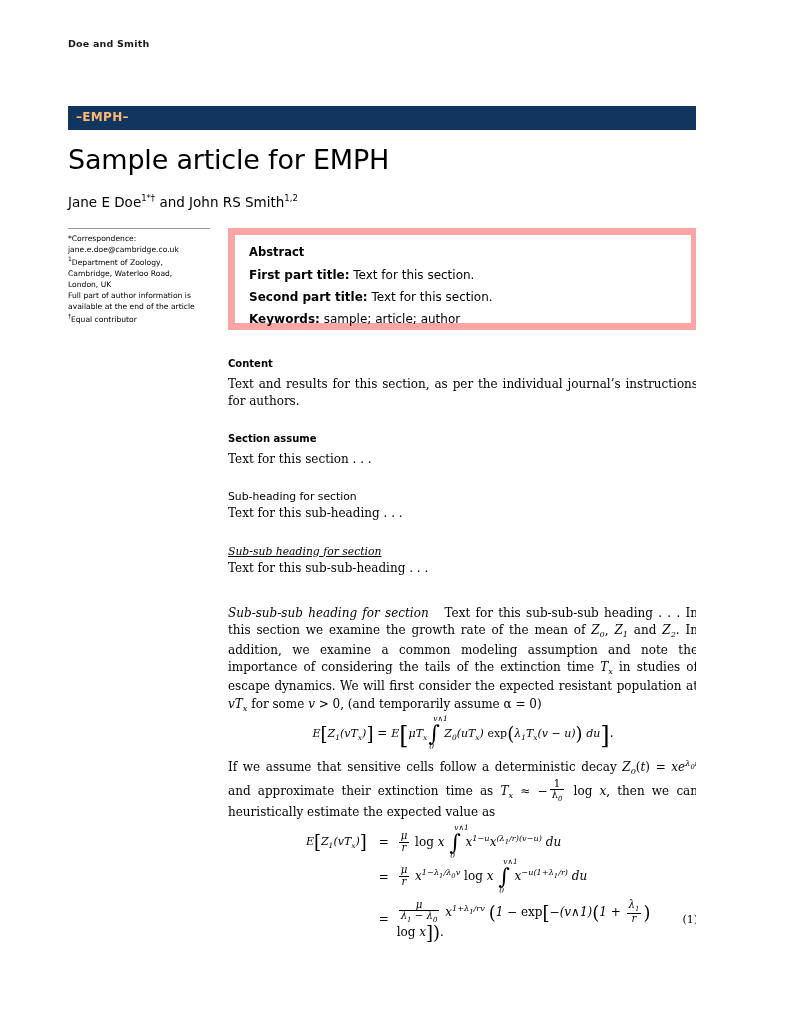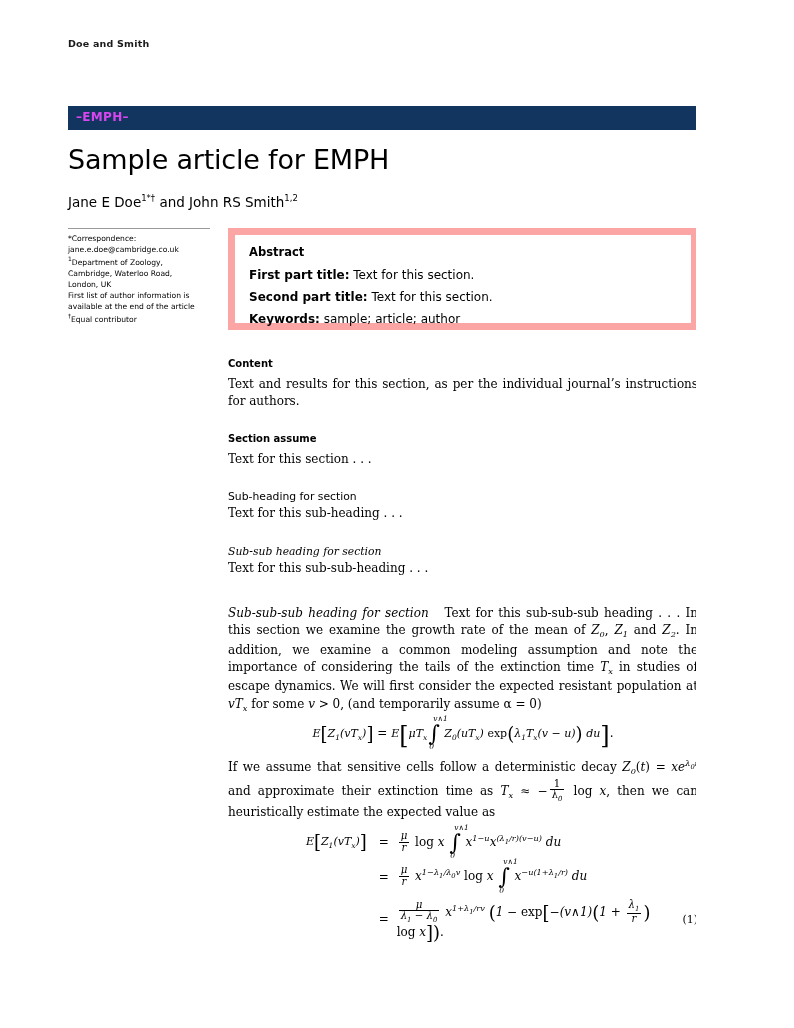--- a/index.html
+++ b/index.html
@@ -36,21 +36,21 @@
     height: 24px;
     background: #11355e;
   }
   .journal-bar-label {
     position: absolute;
     left: 8px;
     top: 4px;
     font-family: "DejaVu Sans", sans-serif;
     font-size: 12px;
     font-weight: bold;
-    color: #d946ef;
+    color: #fdba74;
     letter-spacing: 0.3px;
   }
   .article-title {
     position: absolute;
     left: 68px;
     top: 144px;
     width: 640px;
     font-family: "DejaVu Sans", sans-serif;
     font-size: 27px;
     font-weight: normal;
@@ -138,20 +138,21 @@
     font-size: 10.8px;
     font-weight: normal;
     margin: 0 0 2px 0;
   }
   h4.subsubsec {
     font-family: "DejaVu Serif", serif;
     font-style: italic;
     font-size: 10.8px;
     font-weight: normal;
     margin: 0 0 2px 0;
+    text-decoration: underline;
   }
   p.body {
     font-family: "DejaVu Serif", serif;
     font-size: 12px;
     line-height: 1.45;
     text-align: justify;
     margin: 0 0 10px 0;
   }
   .runin {
     font-style: italic;
@@ -254,21 +255,21 @@
     <span>Jane E Doe</span><sup>1*†</sup><span> and John RS Smith</span><sup>1,2</sup>
   </div>
 
   <div class="sidebar">
     <div class="rule"></div>
     <span class="line">*Correspondence:</span>
     <span class="line">jane.e.doe@cambridge.co.uk</span>
     <span class="line"><sup>1</sup><span>Department of Zoology,</span></span>
     <span class="line">Cambridge, Waterloo Road,</span>
     <span class="line">London, UK</span>
-    <span class="line">First list of author information is</span>
+    <span class="line">Full part of author information is</span>
     <span class="line">available at the end of the article</span>
     <span class="line"><sup>†</sup><span>Equal contributor</span></span>
   </div>
 
   <div class="abstract-box">
     <div class="abstract-inner">
       <div class="abstract-heading">Abstract</div>
       <div class="abstract-line">
         <b>First part title:</b>
         <span>Text for this section.</span>

